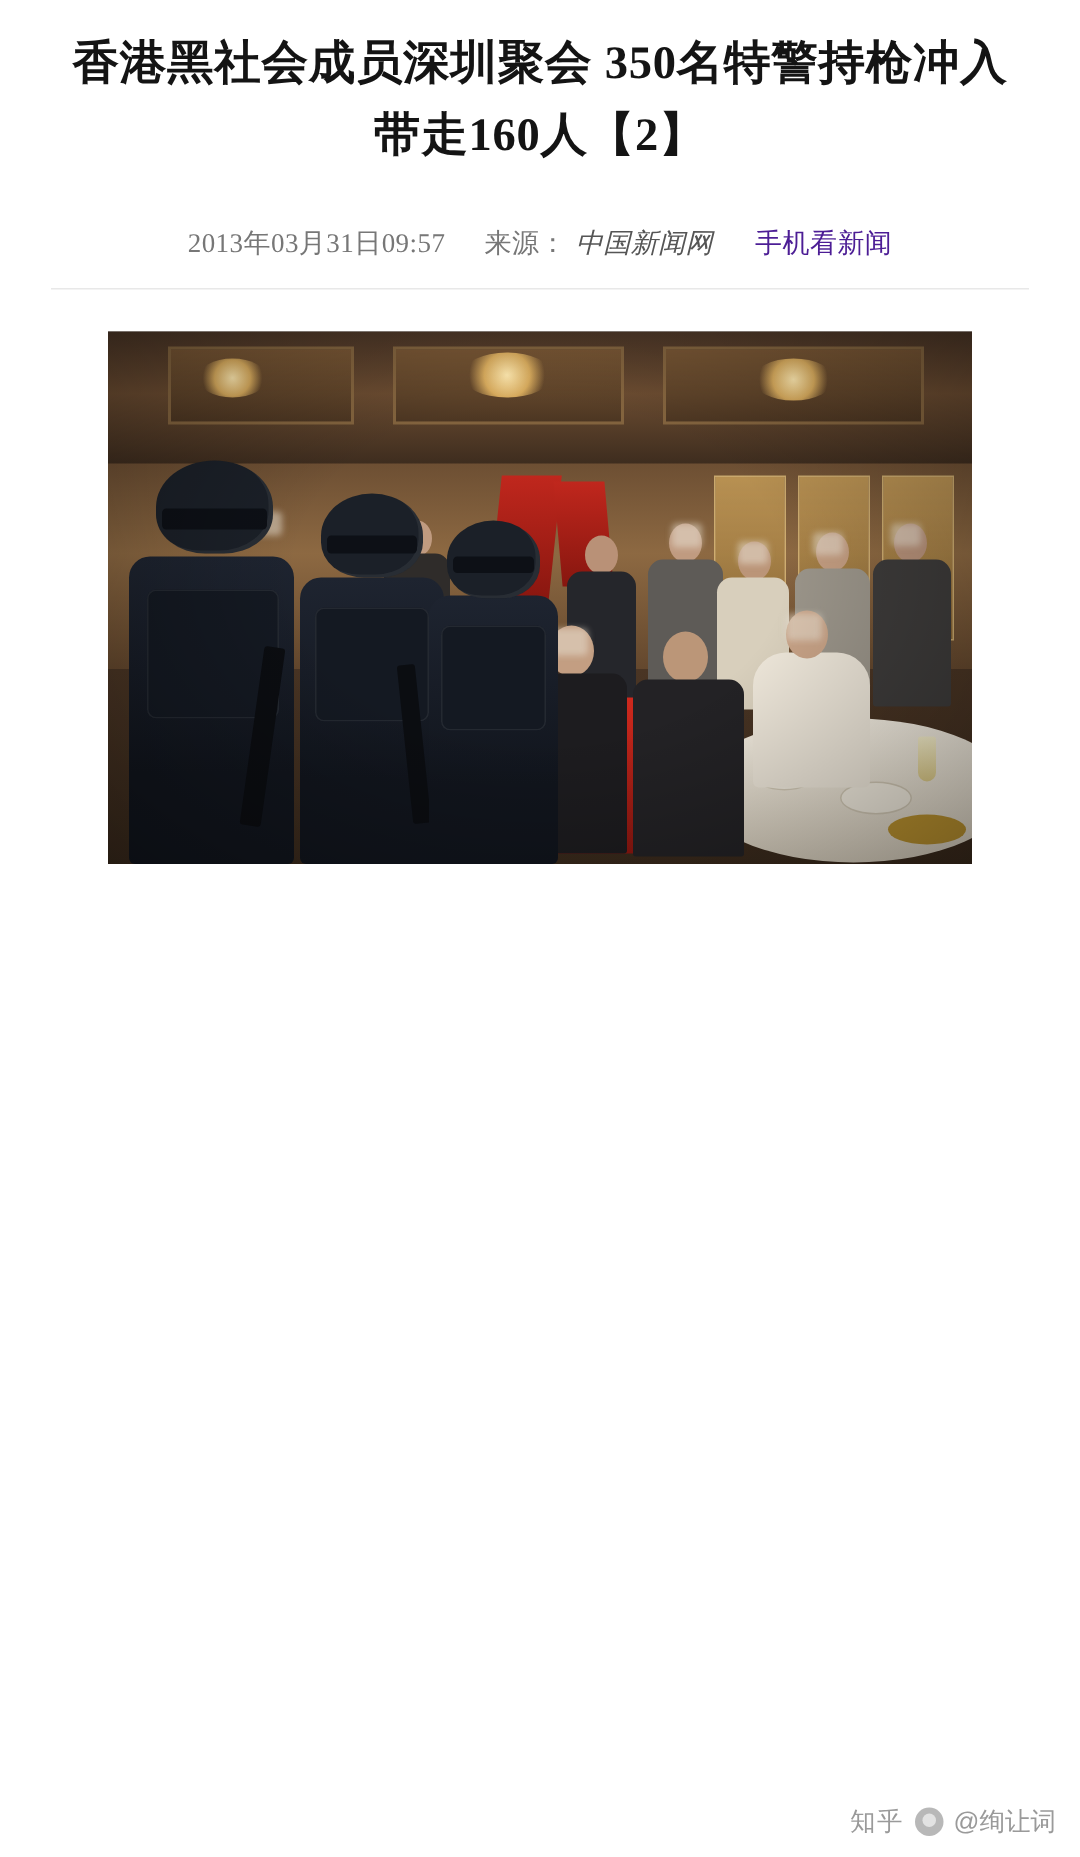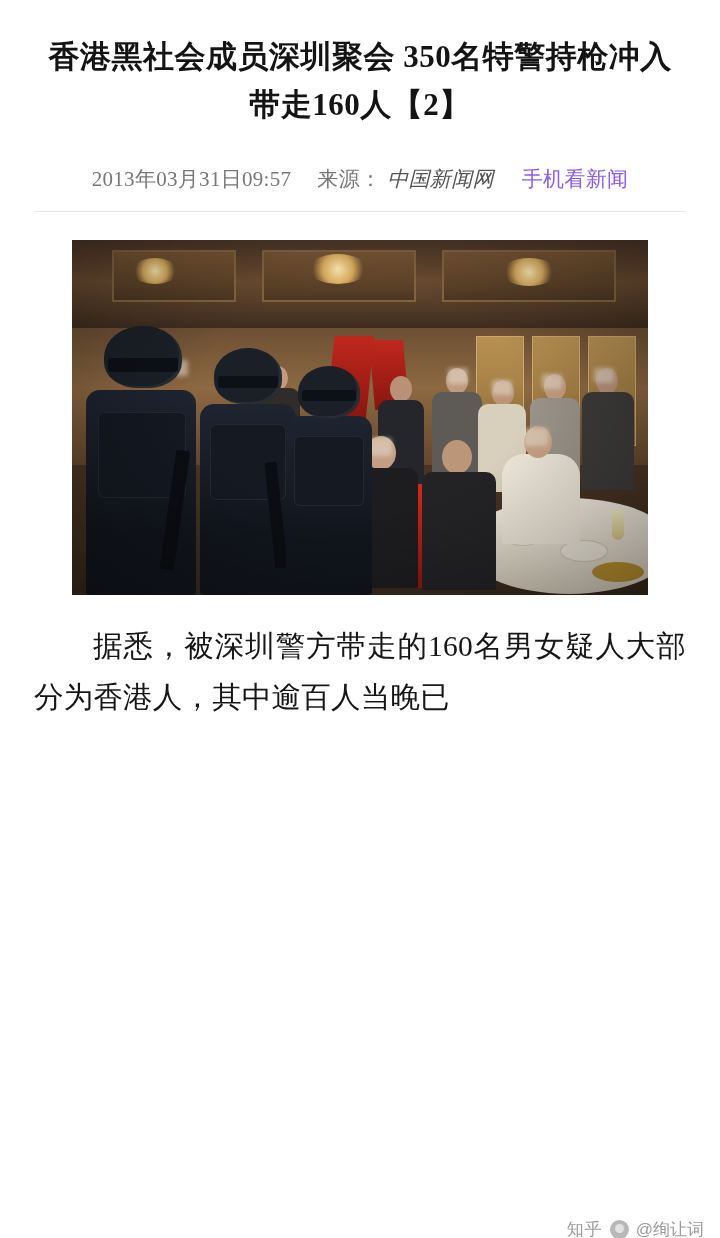--- a/index.html
+++ b/index.html
@@ -17,56 +17,55 @@
   }
   .page {
     width: 720px;
     height: 1238px;
     position: relative;
     background: #fff;
     box-sizing: border-box;
   }
   .article-header {
     padding: 18px 34px 0 34px;
-    margin-top: 15px;
   }
   .title {
     font-family: "Liberation Serif", "DejaVu Serif", serif;
     font-weight: bold;
     font-size: 31px;
     line-height: 1.55;
     text-align: center;
     color: #141414;
     letter-spacing: 0.5px;
     margin: 0;
     padding: 0 4px;
   }
   .meta-row {
     margin-top: 36px;
     display: flex;
     justify-content: center;
     align-items: baseline;
-    font-size: 21px;
+    font-size: 18px;
     color: #6b6b6b;
     font-family: "Liberation Serif", "DejaVu Serif", serif;
     letter-spacing: 0.3px;
   }
   .meta-date { color: #777; }
   .meta-source-label {
     margin-left: 26px;
     color: #777;
   }
   .meta-source-name {
     margin-left: 6px;
     color: #555;
     font-style: italic;
   }
   .meta-mobile {
     margin-left: 28px;
-    color: #8b5cf6;
+    color: #4c1d95;
   }
   .rule {
     margin: 18px 0 0 0;
     height: 1px;
     background: #e8e8e8;
     width: 100%;
   }
   .figure {
     margin: 28px auto 0 auto;
     width: 576px;
@@ -292,21 +291,20 @@
 
     <div class="ph-cop" style="left:214px;top:176px;width:86px;height:179px;"></div>
     <div class="ph-helmet" style="left:226px;top:126px;width:62px;height:52px;"></div>
     <div class="ph-visor" style="left:230px;top:150px;width:54px;height:11px;"></div>
     <div class="ph-vest" style="left:222px;top:196px;width:70px;height:70px;"></div>
 
     <div class="ph-shade"></div>
   </div>
 
   <div class="body-text">
-    <p>据悉，被深圳警方带走的160名男女疑人大部分为香港人，其中逾百人当晚已</p>
   </div>
 
   <div class="fade-bottom"></div>
 
   <div class="watermark">
     <span class="wm-logo">知乎</span>
     <span class="wm-avatar"></span>
     <span>@绚让词</span>
   </div>
 

